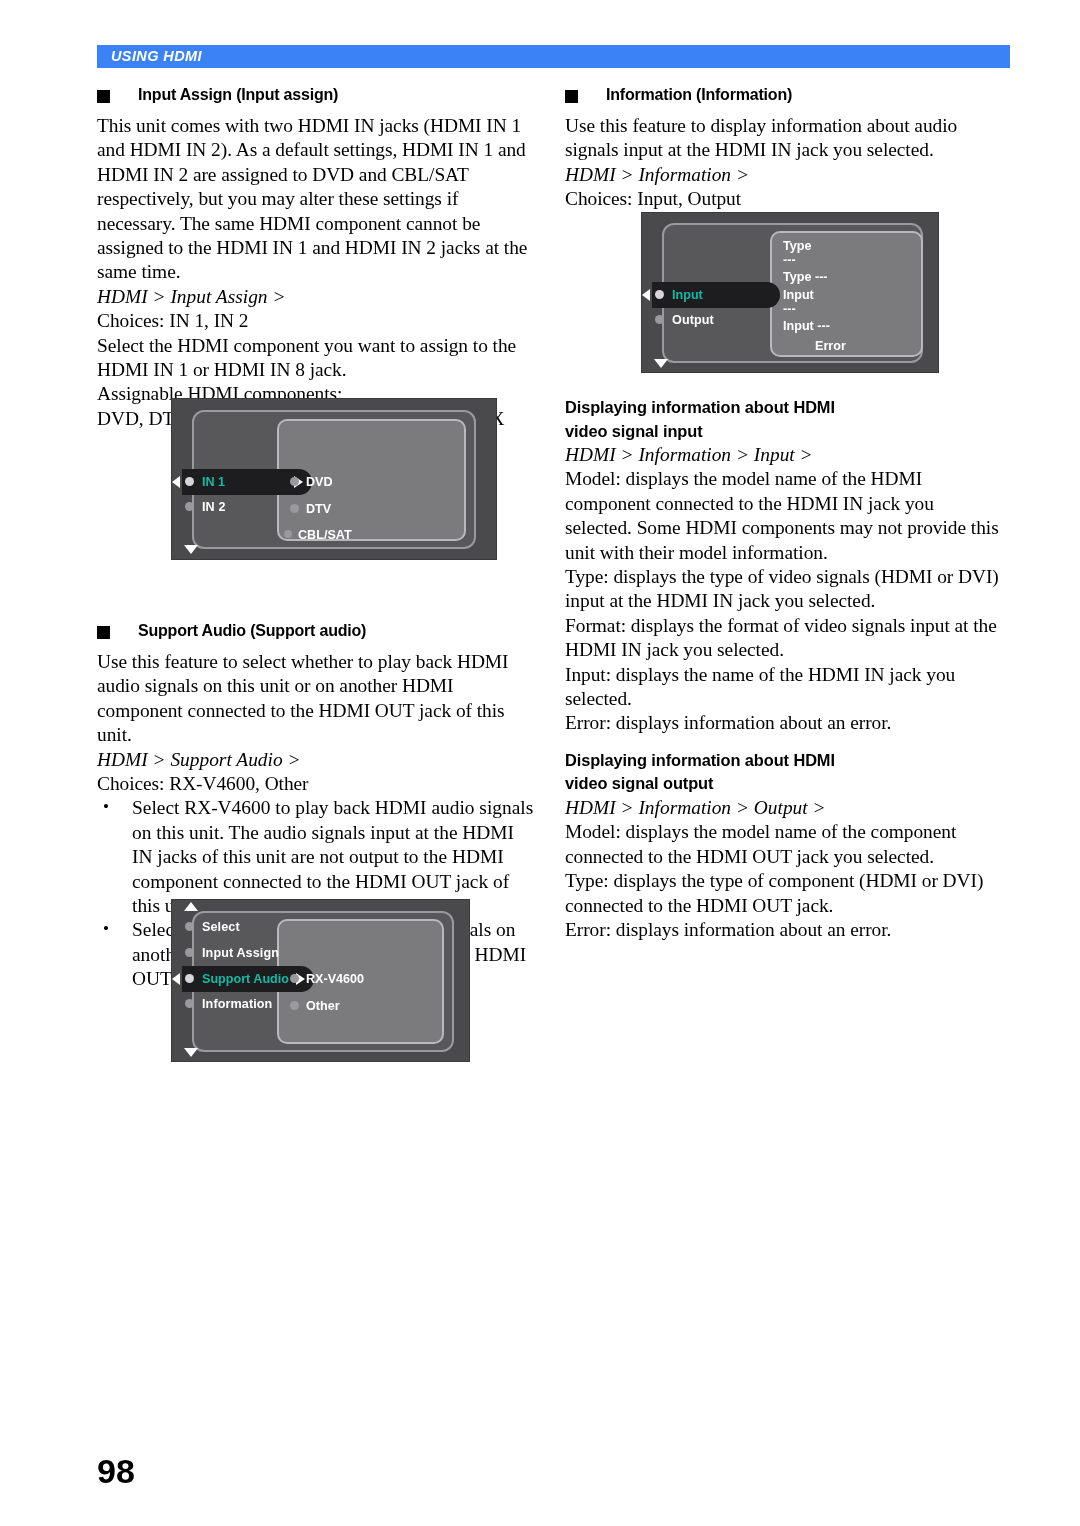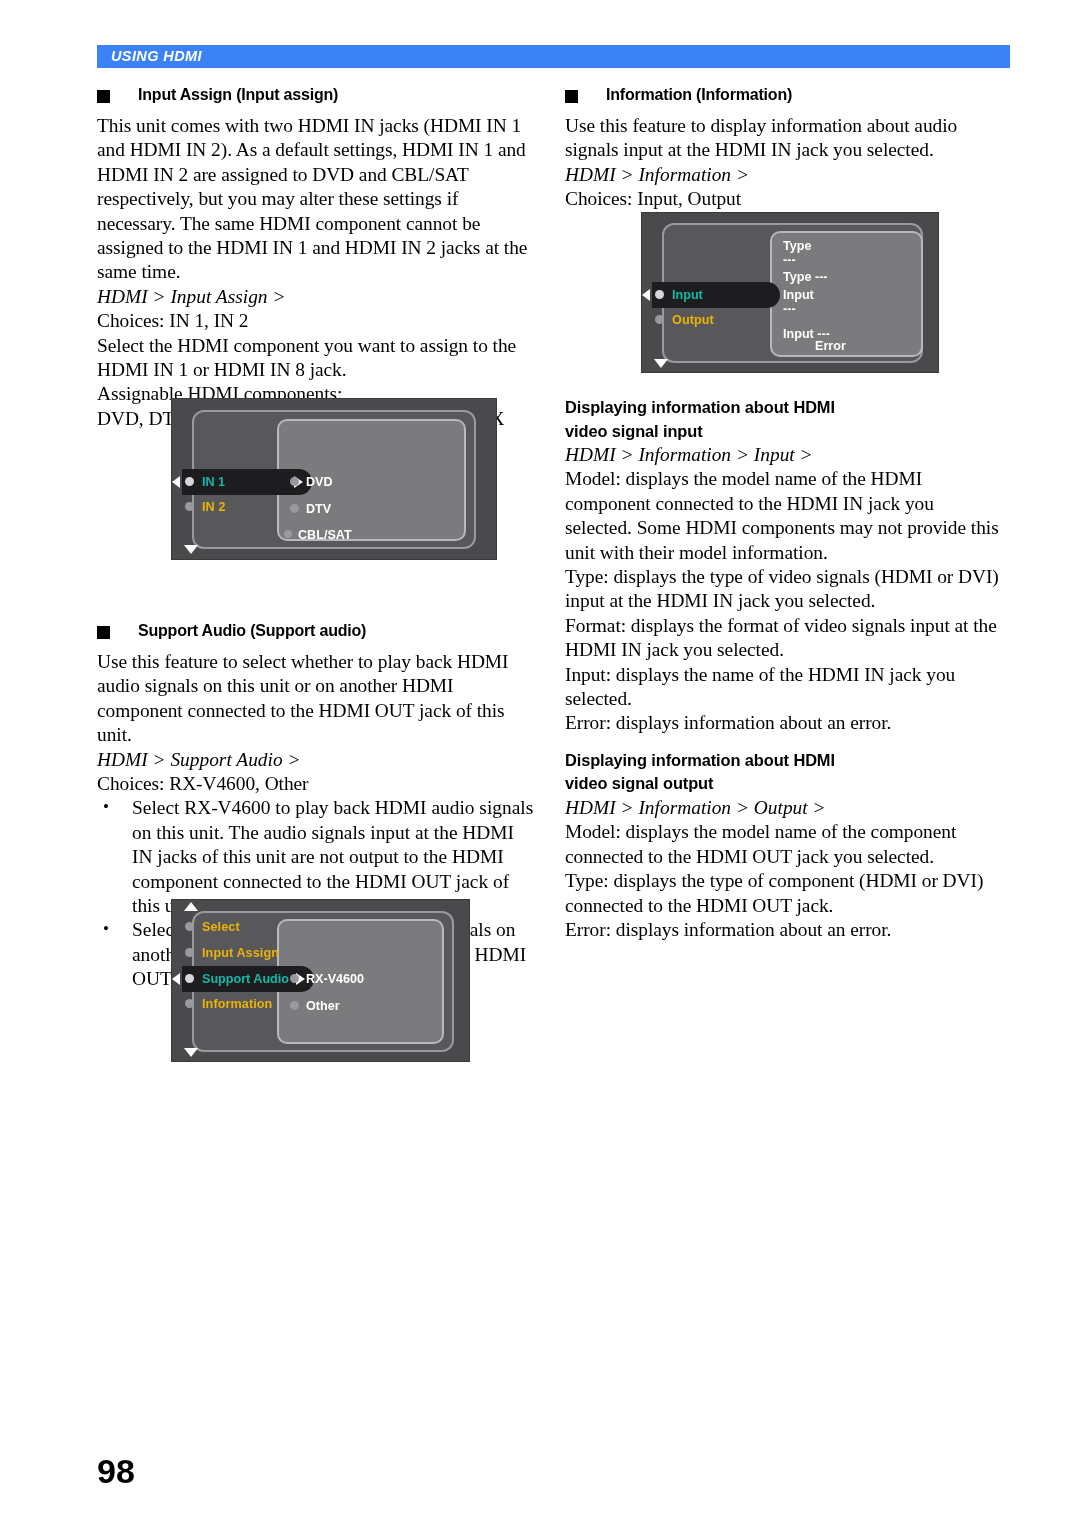--- a/index.html
+++ b/index.html
@@ -128,21 +128,21 @@
     position: absolute;
     border: 2px solid #b9b9bd;
     border-radius: 10px;
     background: #7b7b7e;
   }
   .osd .row {
     position: absolute;
     font-family: "Liberation Sans", sans-serif;
     font-weight: bold;
     font-size: 12.6px;
-    color: #eab308;
+    color: #ffffff;
     white-space: nowrap;
     letter-spacing: 0.1px;
   }
   .osd .dot {
     position: absolute;
     width: 9px;
     height: 9px;
     border-radius: 50%;
     background: #9a9a9e;
   }
@@ -322,21 +322,21 @@
   <span class="pill-label" style="left:30px; top:75px;">Input</span>
 
   <span class="dot" style="left:13px; top:102px;"></span>
   <span class="row" style="left:30px; top:100px;">Output</span>
 
   <span class="pane-item" style="left:141px; top:26px;">Type</span>
   <span class="pane-item" style="left:141px; top:40px;">---</span>
   <span class="pane-item" style="left:141px; top:57px;">Type  ---</span>
   <span class="pane-item" style="left:141px; top:75px;">Input</span>
   <span class="pane-item" style="left:141px; top:89px;">---</span>
-  <span class="pane-item" style="left:141px; top:114px;">Input  ---</span>
+  <span class="pane-item" style="left:141px; top:106px;">Input  ---</span>
   <span class="pane-item" style="left:141px; top:126px;margin-left:32px;">Error</span>
 
   <span class="tri-down" style="left:12px; top:146px;"></span>
 </div>
 
 <div class="col col-right" style="top:388px;">
   <div class="sub-head">
     <span>Displaying information about HDMI</span><br>
     <span>video signal input</span>
   </div>

